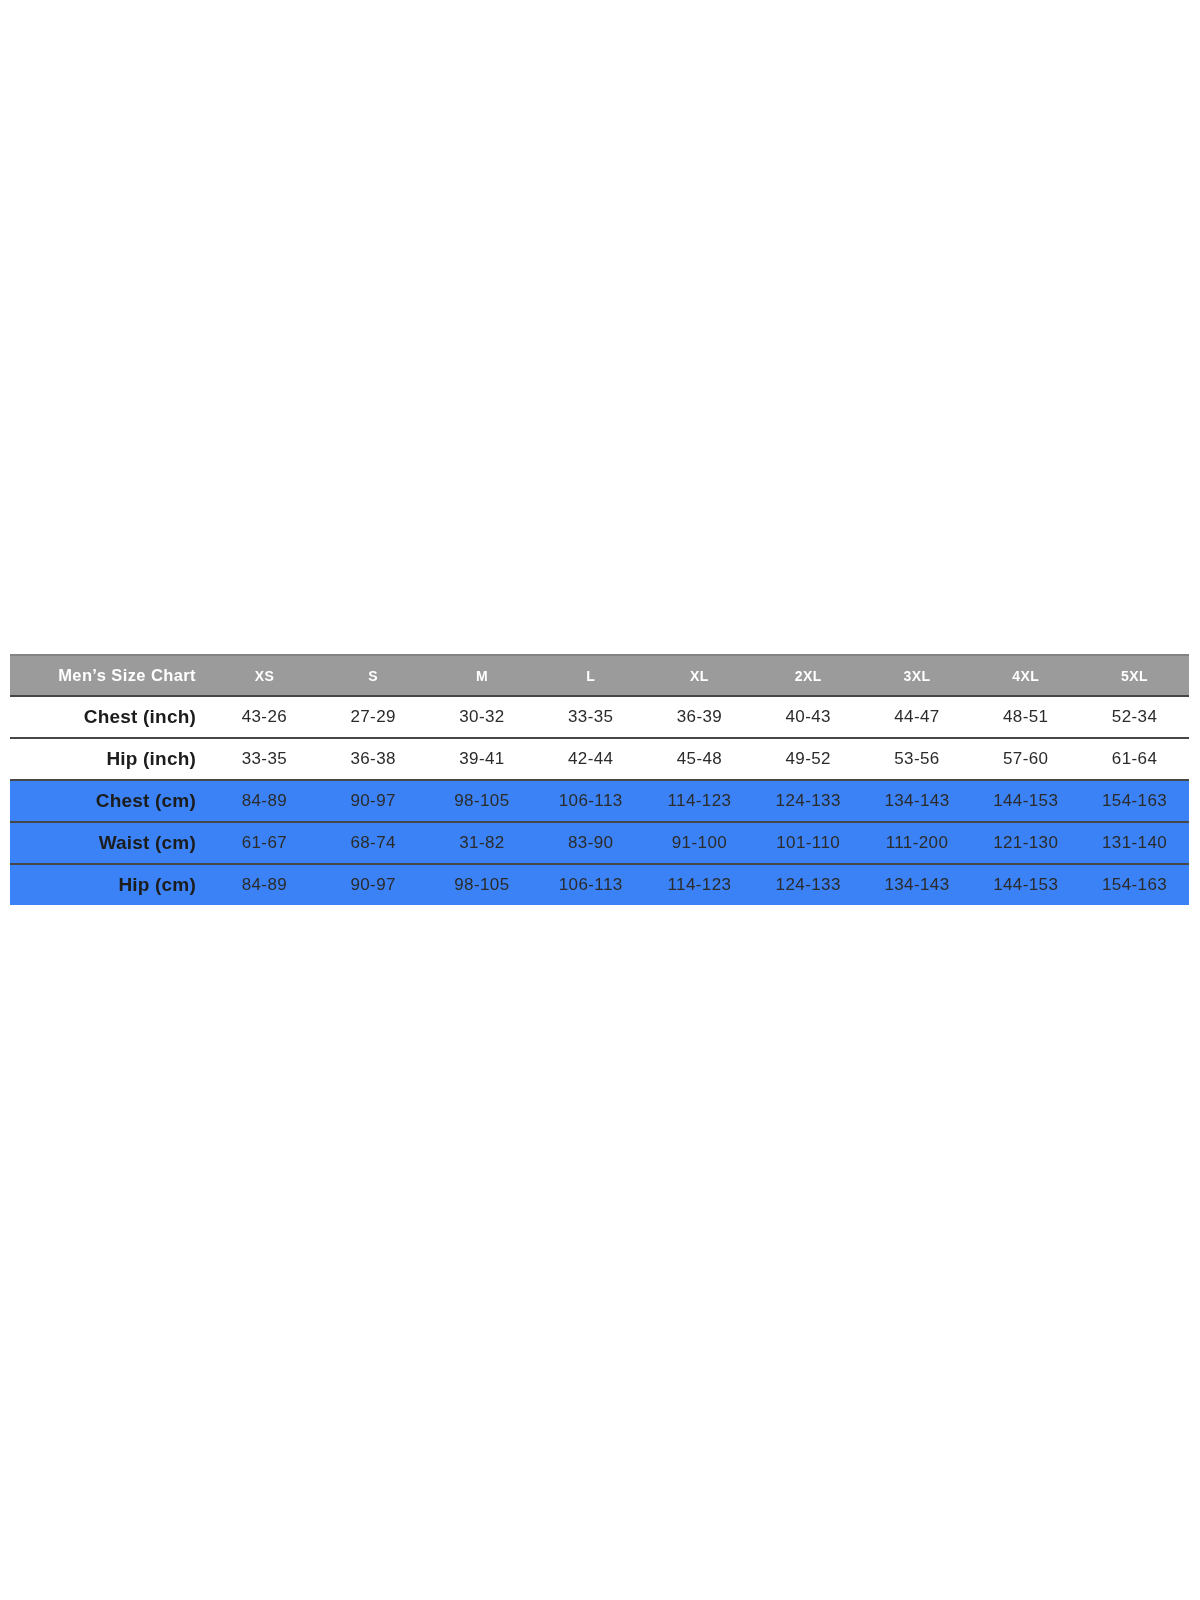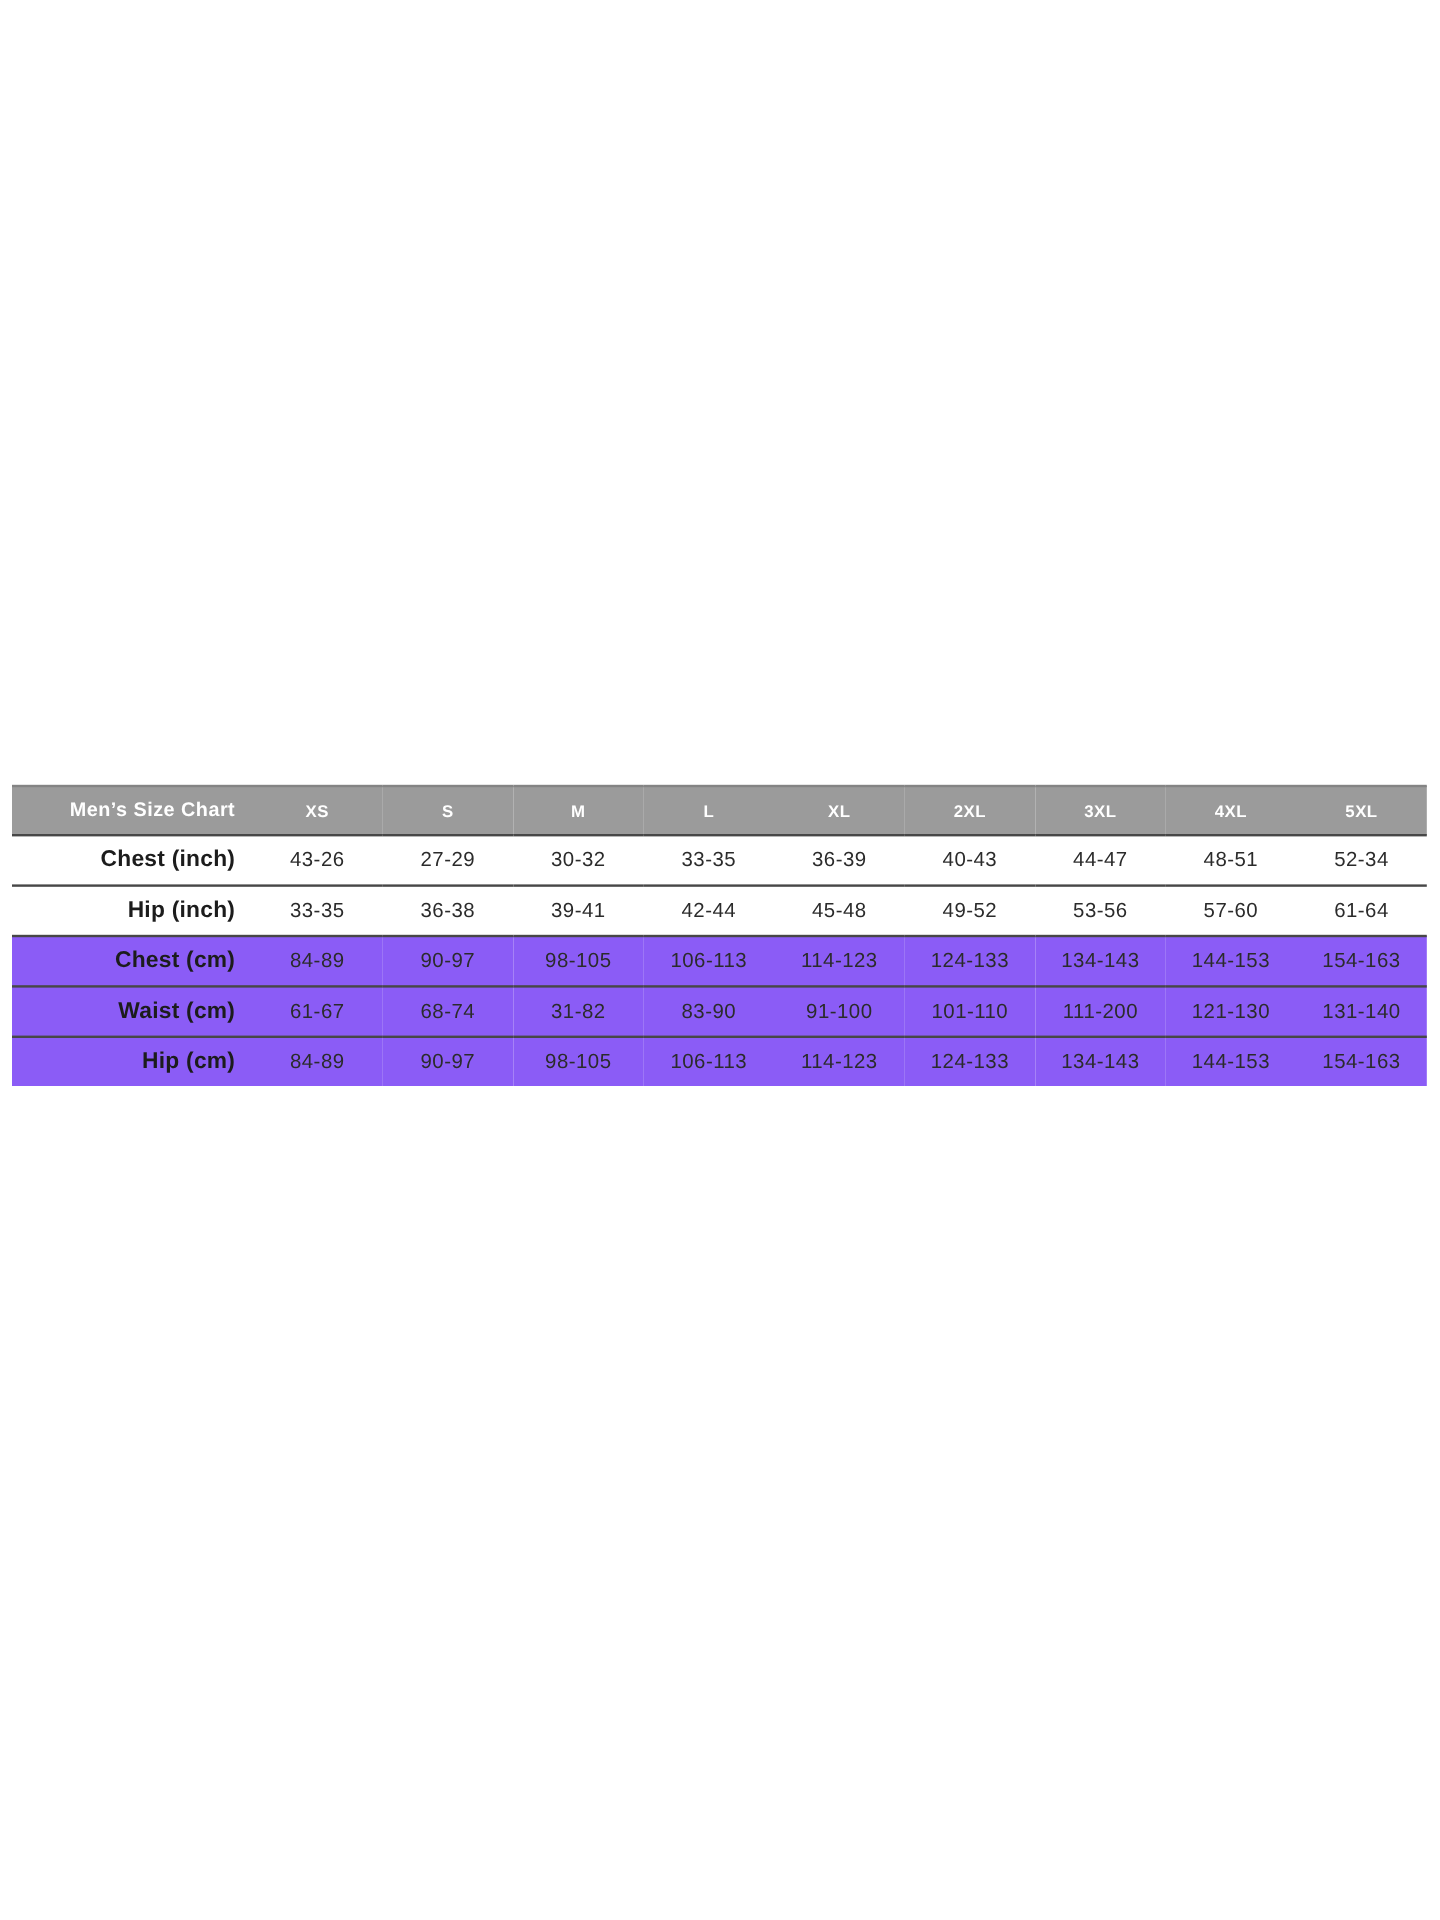--- a/index.html
+++ b/index.html
@@ -57,21 +57,21 @@
   }
   table.size-table tbody td.row-label {
     text-align: right;
     padding-right: 14px;
     font-weight: bold;
     font-size: 19px;
     color: #1c1c1c;
     letter-spacing: 0.2px;
   }
   table.size-table tbody tr.unit-cm td {
-    background: #8b5cf6;
+    background: #3b82f6;
   }
 </style>
 </head>
 <body>
 
 <div class="page">
   <div class="size-table-wrap">
     <table class="size-table">
       <colgroup>
         <col class="label-col">

